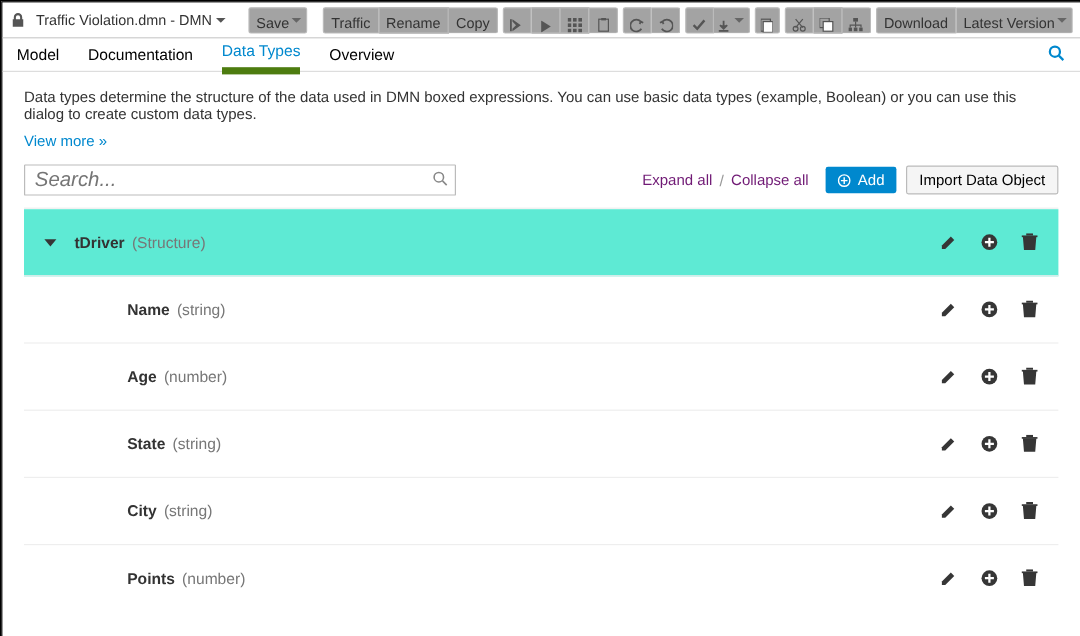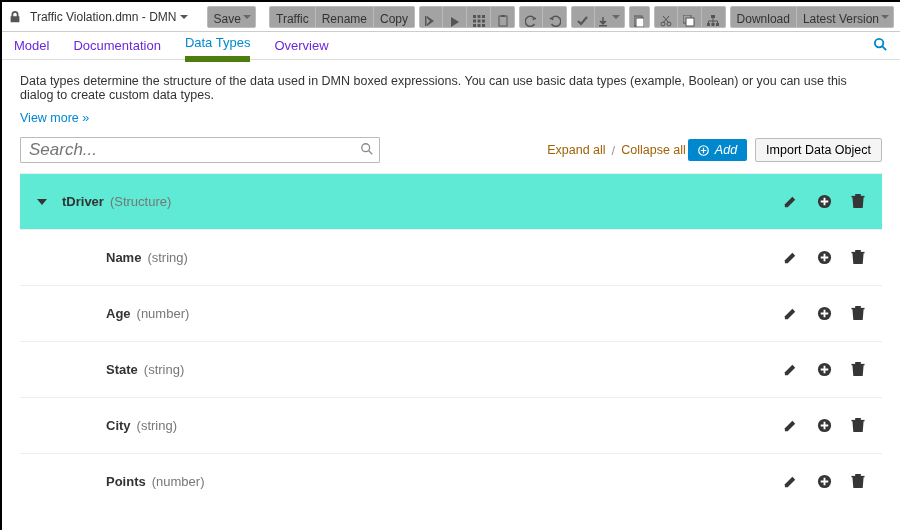--- a/index.html
+++ b/index.html
@@ -12,36 +12,36 @@
   .tbtn { background:#a3a3a3; border:1px solid #bbb; border-radius:2px; padding:2px 6px; font-size:12px; color:#333; line-height:1; height:22px; display:inline-flex; align-items:flex-end; justify-content:center; cursor:pointer; }
   .tbtn.icon { width:24px; padding:0; }
   .tbtn.split { padding-right:14px; position:relative; }
   .tbtn.split::after { content:""; position:absolute; right:4px; top:50%; margin-top:-2px; border:4px solid transparent; border-top-color:#666; }
   .tgroup { display:flex; gap:0; }
   .tgroup .tbtn { border-radius:0; border-left-width:0; }
   .tgroup .tbtn:first-child { border-left-width:1px; border-radius:2px 0 0 2px; }
   .tgroup .tbtn:last-child { border-radius:0 2px 2px 0; }
   
   .tabs { display:flex; align-items:center; padding:0 12px; height:28px; border-bottom:1px solid #ddd; gap:24px; font-size:13px; position:relative; }
-  .tab { color:#6d28d9; padding:6px 0; cursor:pointer; }
+  .tab { color:#000000; padding:6px 0; cursor:pointer; }
   .tab.active { color:#0088ce; border-bottom:6px solid #4d7c0f; }
   .searchglobal { position:absolute; right:12px; top:5px; color:#0088ce; cursor:pointer; }
   
   .page { padding:14px 18px 0 18px; height:471px; position:relative; }
   .page-title { font-size:15px; font-weight:600; margin-bottom:6px; }
   .page-desc { font-size:12.5px; color:#333; margin-bottom:8px; max-width:880px; }
   .viewmore { color:#0088ce; font-size:12.5px; cursor:pointer; display:inline-block; margin-bottom:12px; }
   .controls-row { display:flex; align-items:center; margin-bottom:10px; }
   .searchbox { position:relative; width:360px; }
   .searchbox input { width:100%; height:26px; border:1px solid #bbb; padding:0 26px 0 8px; font-style:italic; color:#888; font-size:17px; border-radius:1px; }
   .searchbox .mag { position:absolute; right:6px; top:5px; color:#888; }
   .spacer { flex:1; }
-  .expcol { color:#a16207; font-size:12.5px; cursor:pointer; }
+  .expcol { color:#701a75; font-size:12.5px; cursor:pointer; }
   .sep { color:#999; margin:0 6px; }
-  .addbtn { background:#0088ce; color:#fff; border:none; border-radius:2px; padding:4px 10px; font-size:12.5px; margin-left:2px; cursor:pointer; display:inline-flex; align-items:center; gap:6px;font-style:italic; }
+  .addbtn { background:#0088ce; color:#fff; border:none; border-radius:2px; padding:4px 10px; font-size:12.5px; margin-left:14px; cursor:pointer; display:inline-flex; align-items:center; gap:6px; }
   .importbtn { background:#f5f5f5; border:1px solid #bbb; border-radius:2px; padding:4px 10px; font-size:12.5px; margin-left:8px; cursor:pointer; }
   
   .dt-scroll { height:334px; overflow-y:scroll; border-top:1px solid #eee; }
   .dtrow { display:flex; align-items:center; height:56px; border-bottom:1px solid #eee; padding-right:16px; }
   .dtrow.header-row { background:#5eead4; }
   .chev { width:16px; height:16px; margin-left:14px; margin-right:12px; display:flex; align-items:center; justify-content:center; cursor:pointer; }
   .dtname { font-weight:700; font-size:13px; }
   .dttype { color:#777; font-weight:400; margin-left:6px; font-size:13px; }
   .indent { width:86px; flex:none; }
   .rowspacer { flex:1; }

